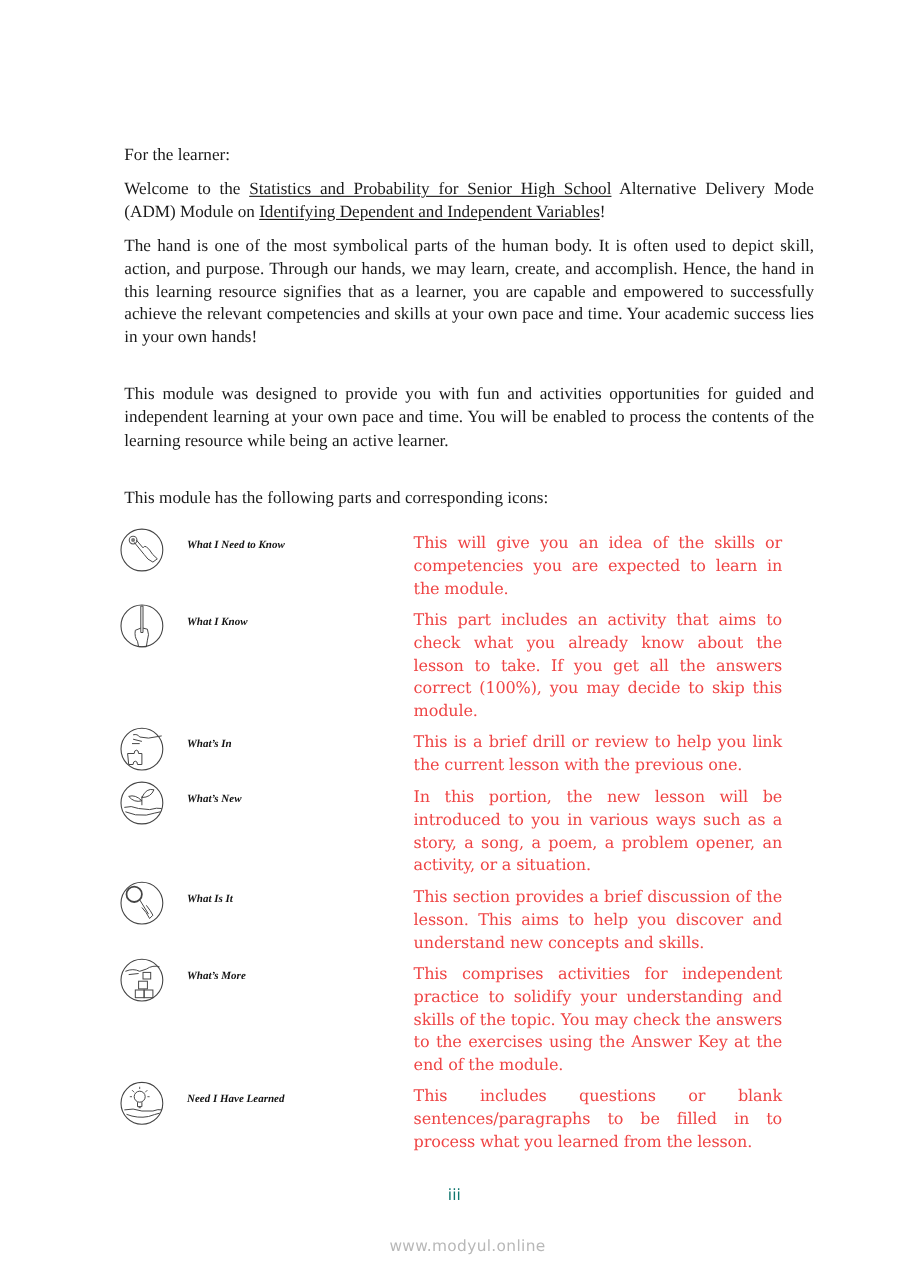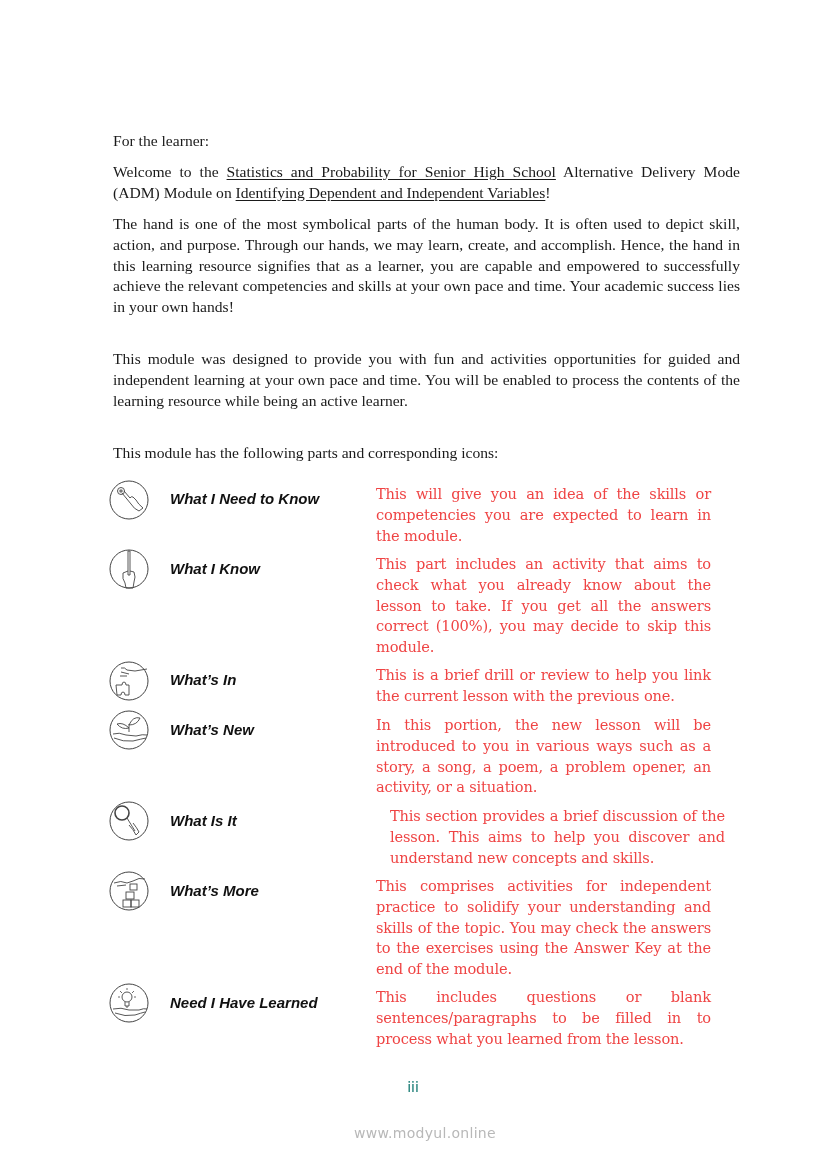--- a/index.html
+++ b/index.html
@@ -5,22 +5,22 @@
     html, body { margin: 0; padding: 0; background: #ffffff; }
     body { width: 826px; height: 1169px; position: relative; overflow: hidden;
       font-family: "DejaVu Serif", "Liberation Serif", serif; color: #1a1a1a; }
     .page { position: absolute; left: 100px; top: 0; width: 627px; }
     .p { font-family: "Liberation Serif", serif; font-size: 15.6px; line-height: 20.8px;
       text-align: justify; margin: 0; position: absolute; left: 13px; width: 627px; }
     .u { text-decoration: underline; text-underline-offset: 2px; }
     .row { position: absolute; left: 0; width: 627px; }
     .icon { position: absolute; left: 9px; width: 40px; height: 40px; }
     .icon svg { width: 40px; height: 40px; display: block; }
-    .label { position: absolute; left: 70px; font-family: Liberation Sans, sans-serif; font-weight: bold;
-      font-style: italic; font-size: 15px; white-space: nowrap; color: #111; }
+    .label { position: absolute; left: 70px; font-family: Liberation Serif, serif; font-weight: bold;
+      font-style: italic; font-size: 10px; white-space: nowrap; color: #111; }
     .desc { position: absolute; left: 276px; width: 335px; font-family: "DejaVu Serif", serif;
       font-size: 14.6px; line-height: 20.8px; text-align: justify; color: #ef4444; letter-spacing: -0.15px; }
     .pagenum { position: absolute; top: 1079px; left: 0; width: 826px; text-align: center;
       font-family: "DejaVu Sans", sans-serif; font-size: 14px; color: #0f766e; }
     .watermark { position: absolute; top: 1125px; left: 12px; width: 826px; text-align: center;
       font-family: "DejaVu Sans", sans-serif; font-size: 14px; color: #b8b8b8; letter-spacing: 0.3px; }
   </style>
 </head>
 <body>
 
@@ -86,21 +86,21 @@
 
   <div class="row" style="top:806px;">
     <div class="icon" style="top:-5px;">
       <svg viewBox="0 0 40 40">
           <circle cx="20" cy="20" r="19" fill="none" stroke="#444" stroke-width="1"></circle>
         <circle cx="13" cy="12" r="7" fill="none" stroke="#444" stroke-width="1.6"></circle>
         <path d="M18 17 L26 30 M20 24 Q24 28 27 34 L30 31 Q28 27 24 22" fill="none" stroke="#444" stroke-width="0.9"></path>
         </svg>
     </div>
     <span class="label" style="top:6px;">What Is It</span>
-    <div class="desc" style="top:0;margin-left:14px;">This section provides a brief discussion of the lesson. This aims to help you discover and understand new concepts and skills.</div>
+    <div class="desc" style="top:0;">This section provides a brief discussion of the lesson. This aims to help you discover and understand new concepts and skills.</div>
   </div>
 
   <div class="row" style="top:876px;">
     <div class="icon" style="top:-5px;">
       <svg viewBox="0 0 40 40">
           <circle cx="20" cy="20" r="19" fill="none" stroke="#444" stroke-width="1"></circle>
         <path d="M5 12 Q12 9 18 12 L24 10 Q30 6 36 8 M8 15 L17 14" fill="none" stroke="#444" stroke-width="0.9"></path>
         <rect x="21" y="13" width="7" height="6" fill="none" stroke="#444" stroke-width="0.9"></rect>
         <rect x="17" y="21" width="8" height="7" fill="none" stroke="#444" stroke-width="0.9"></rect>
         <rect x="14" y="29" width="8" height="7" fill="none" stroke="#444" stroke-width="0.9"></rect>

